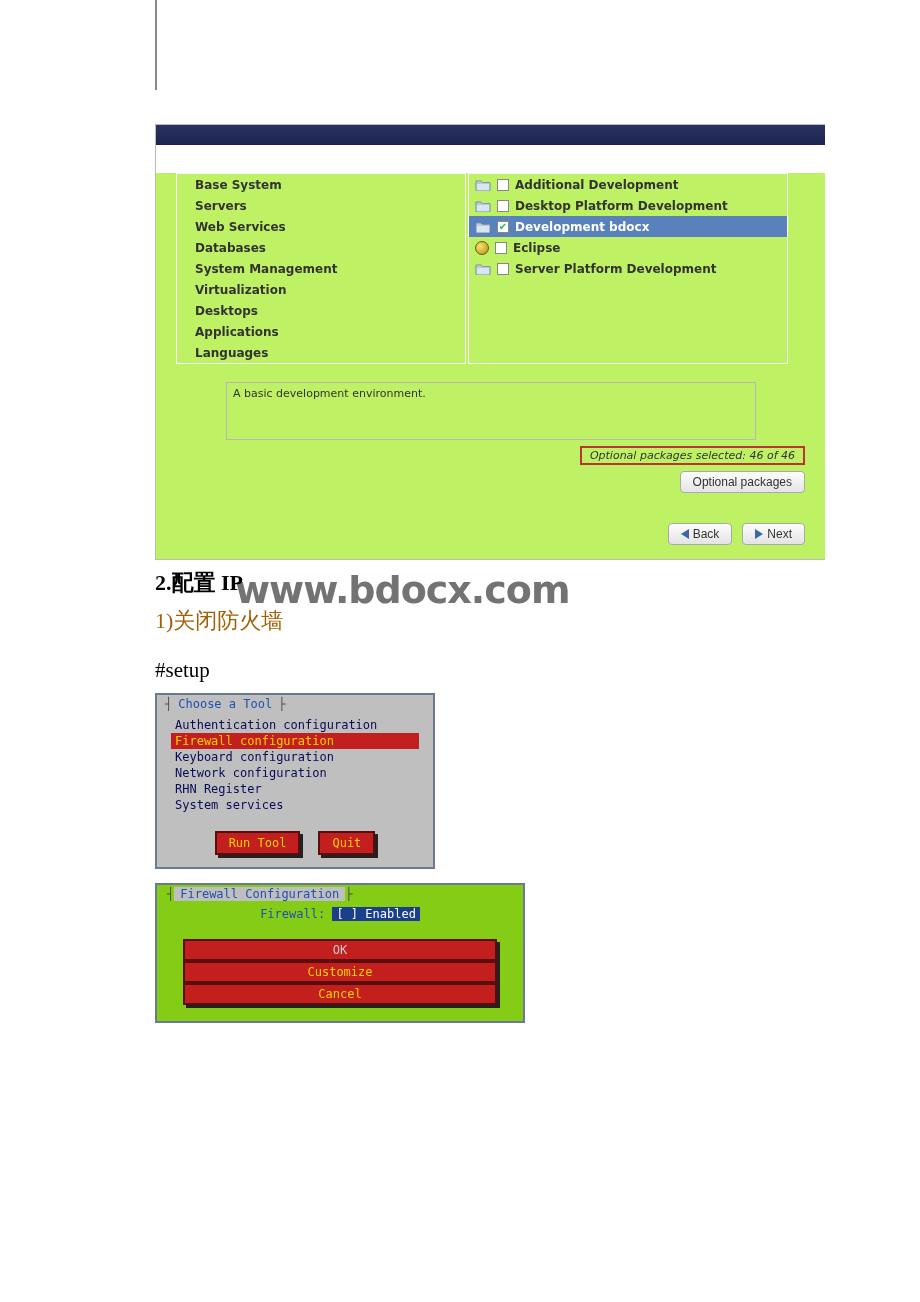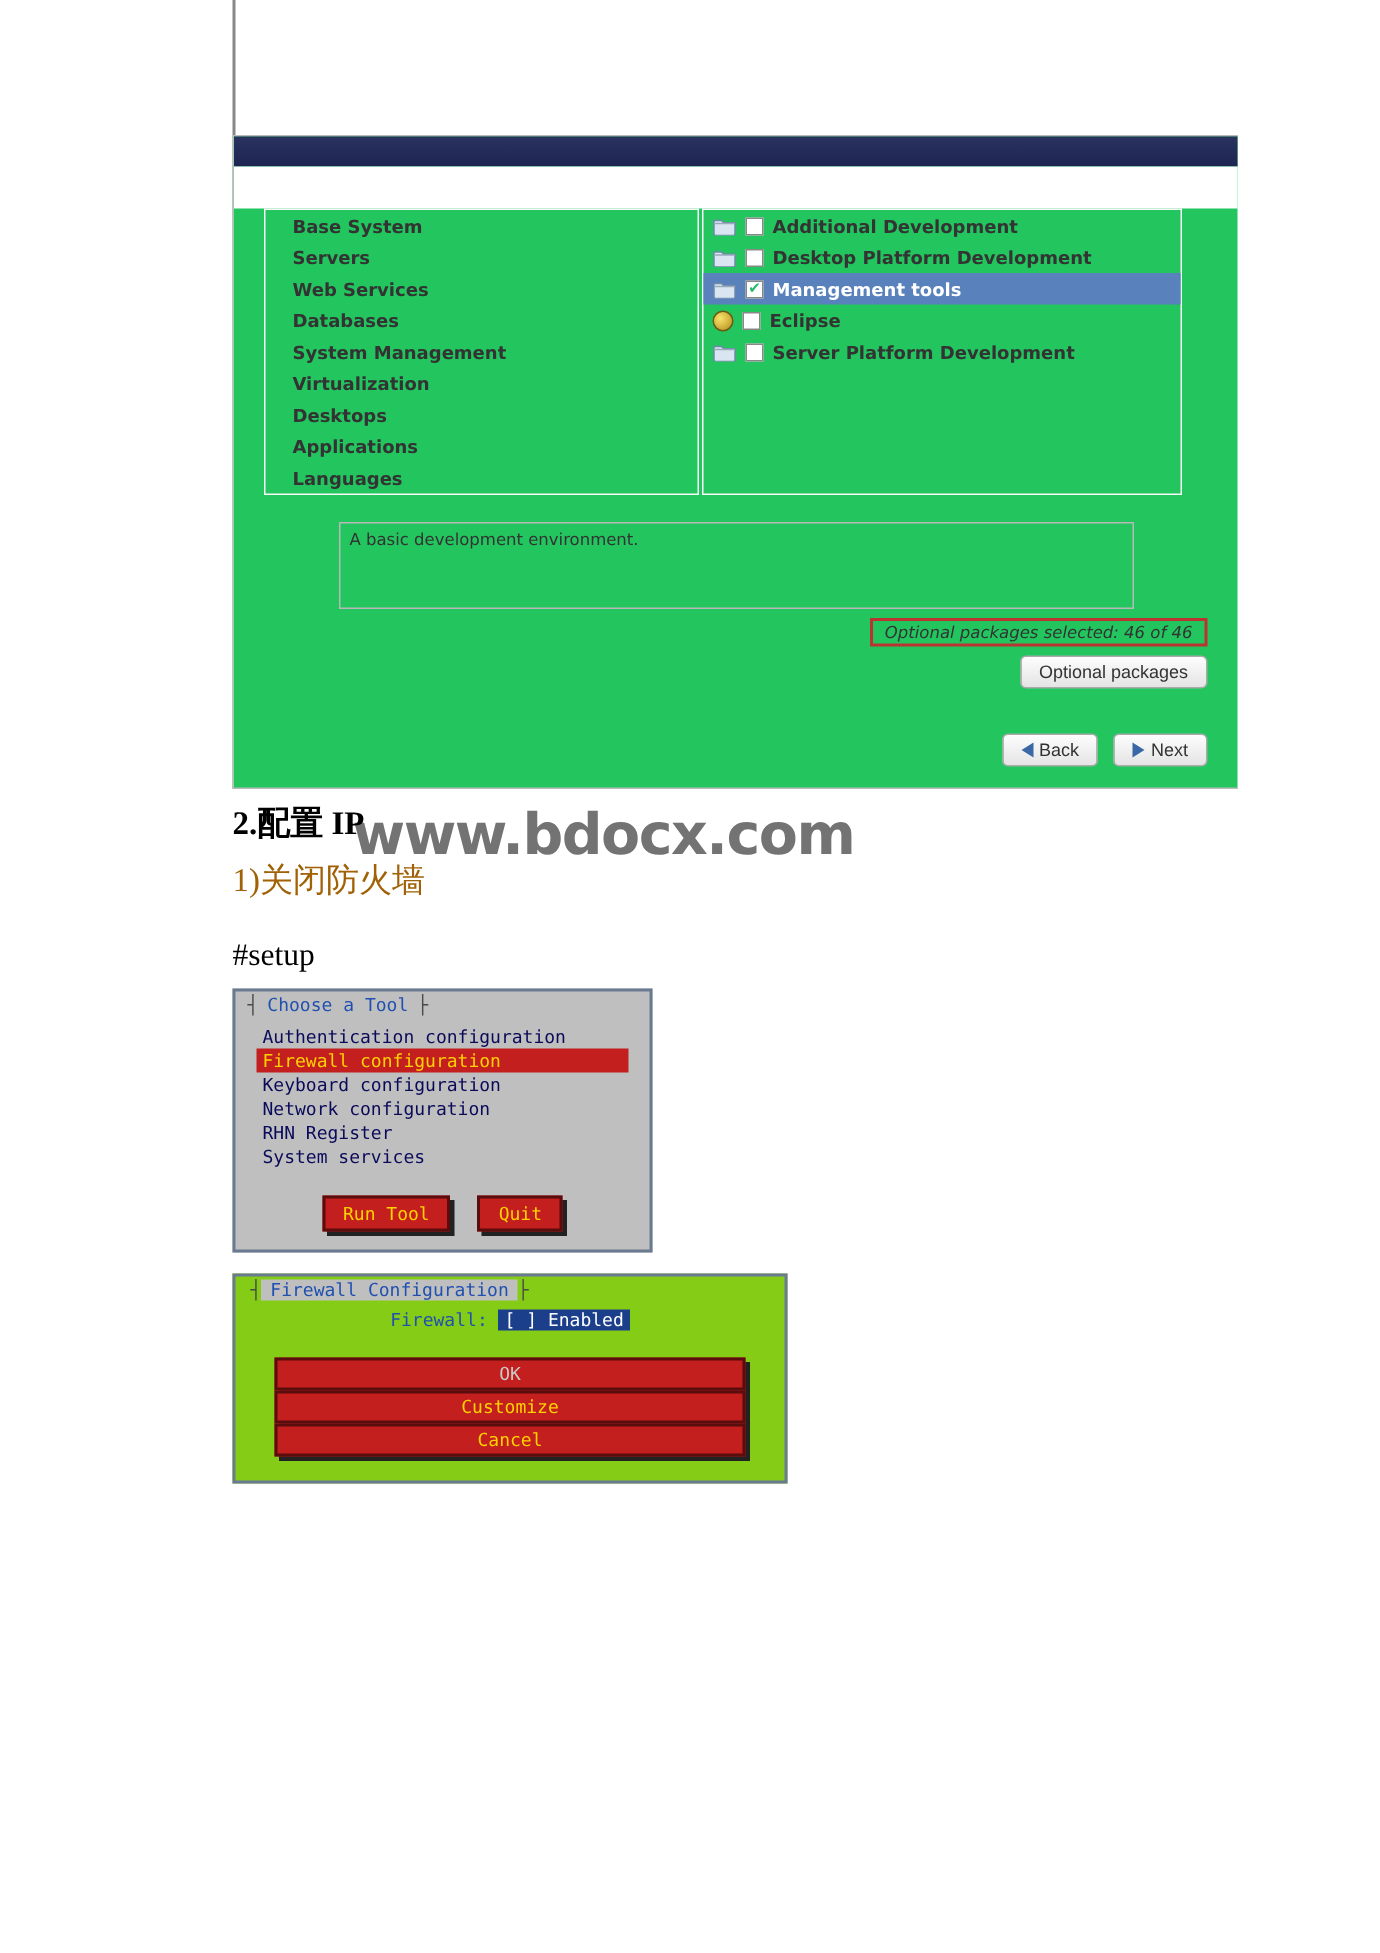--- a/index.html
+++ b/index.html
@@ -1,19 +1,19 @@
 <!DOCTYPE html>
 <html><head>
   <meta charset="utf-8">
   <style>
     * { box-sizing: border-box; margin: 0; padding: 0; }
     body { background: #fff; font-family: "DejaVu Sans", Verdana, Arial, sans-serif; }
     .page { width: 920px; margin: 0 auto; background: #fff; padding-bottom: 60px; }
     .top-pad { height: 90px; border-left: 2px solid #888; width: 670px; margin-left: 155px; }
-    .installer { width: 670px; margin-left: 155px; background: #22c55e; border: 1px solid #bbb; border-right: none; }
+    .installer { width: 670px; margin-left: 155px; background: #bef264; border: 1px solid #bbb; border-right: none; margin-top: 34px; }
     .installer-header { background: linear-gradient(#2a3360, #1d2452); height: 20px; }
     .installer-header2 { background: #fff; height: 28px; }
     .panels { display: flex; gap: 0; padding: 0 20px; }
     .panel { border: 1px solid #f9f9f9; }
     .left-panel { width: 290px; }
     .right-panel { width: 320px; margin-left: 2px; }
     .row { display: flex; align-items: center; height: 21px; font-size: 12px; font-weight: bold; color: #333; padding: 0 10px; }
     .left-panel .row { padding-left: 18px; }
     .row.selected { background: #5981bc; color: #fff; }
     .right-panel .row { padding-left: 6px; gap: 6px; }
@@ -90,21 +90,21 @@
               </svg></span>
             <span class="checkbox"></span>
             <span>Desktop Platform Development</span>
           </div>
           <div class="row selected">
             <span class="icon-folder"><svg viewBox="0 0 16 12">
                 <path d="M1 2 h5 l1.5 1.5 H15 v7.5 a1 1 0 0 1 -1 1 H2 a1 1 0 0 1 -1 -1 Z" fill="#d9e6f2" stroke="#6d88a8"></path>
                 <path d="M1 4 h14" stroke="#9ab"></path>
               </svg></span>
             <span class="checkbox">✔</span>
-            <span>Management tools</span>
+            <span>Development bdocx</span>
           </div>
           <div class="row">
             <span class="icon-ball"></span>
             <span class="checkbox"></span>
             <span>Eclipse</span>
           </div>
           <div class="row">
             <span class="icon-folder"><svg viewBox="0 0 16 12">
                 <path d="M1 2 h5 l1.5 1.5 H15 v7.5 a1 1 0 0 1 -1 1 H2 a1 1 0 0 1 -1 -1 Z" fill="#d9e6f2" stroke="#6d88a8"></path>
                 <path d="M1 4 h14" stroke="#9ab"></path>

